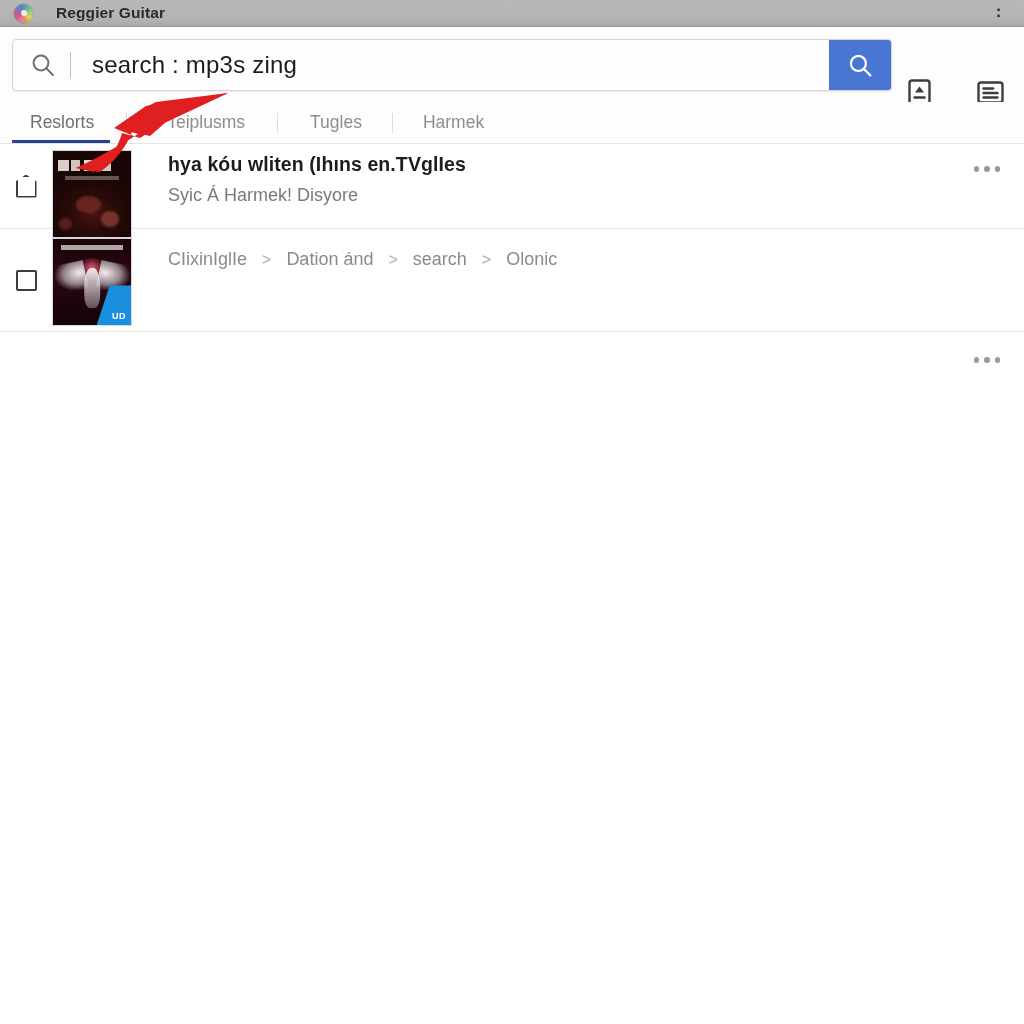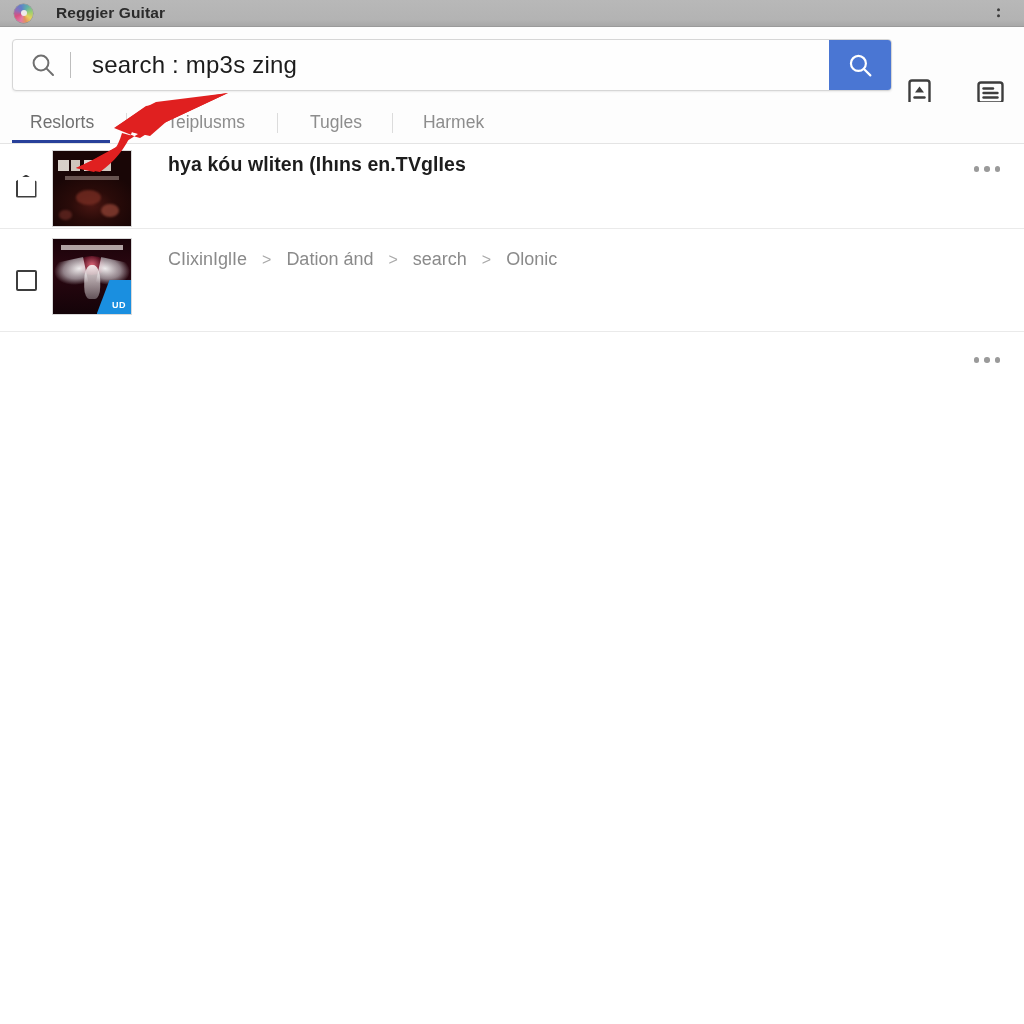--- a/index.html
+++ b/index.html
@@ -223,21 +223,21 @@
   }
   .shape-square {
     width: 21px; height: 21px;
     border: 2.4px solid #3d3d3d;
     border-radius: 2px;
     box-sizing: border-box;
   }
 
   .thumb {
     width: 80px;
-    height: 77px;
+    height: 88px;
     flex: none;
     position: relative;
     overflow: hidden;
     border: 1px solid #d9d9d9;
     box-sizing: border-box;
   }
   .row1 .thumb { margin-top: 6px; }
   .row2 .thumb { margin-top: 9px; }
 
   .thumb-a {
@@ -485,20 +485,23 @@
     </div>
     <div class="thumb thumb-a">
       <span class="ta-title"></span>
       <span class="ta-sub"></span>
       <span class="ta-blob1"></span>
       <span class="ta-blob2"></span>
       <span class="ta-blob3"></span>
     </div>
     <div class="row-text">
       <div class="res-title">hya kóu wliten (Ihıns en.TVglIes</div>
+      <div class="res-sub">
+        <span>Syic Á Harmek! Disyore</span>
+      </div>
     </div>
     <div class="row-more">
       <i></i>
         <i></i>
         <i></i>
     </div>
   </div>
 
   <div class="result-row row2">
     <div class="row-select">

